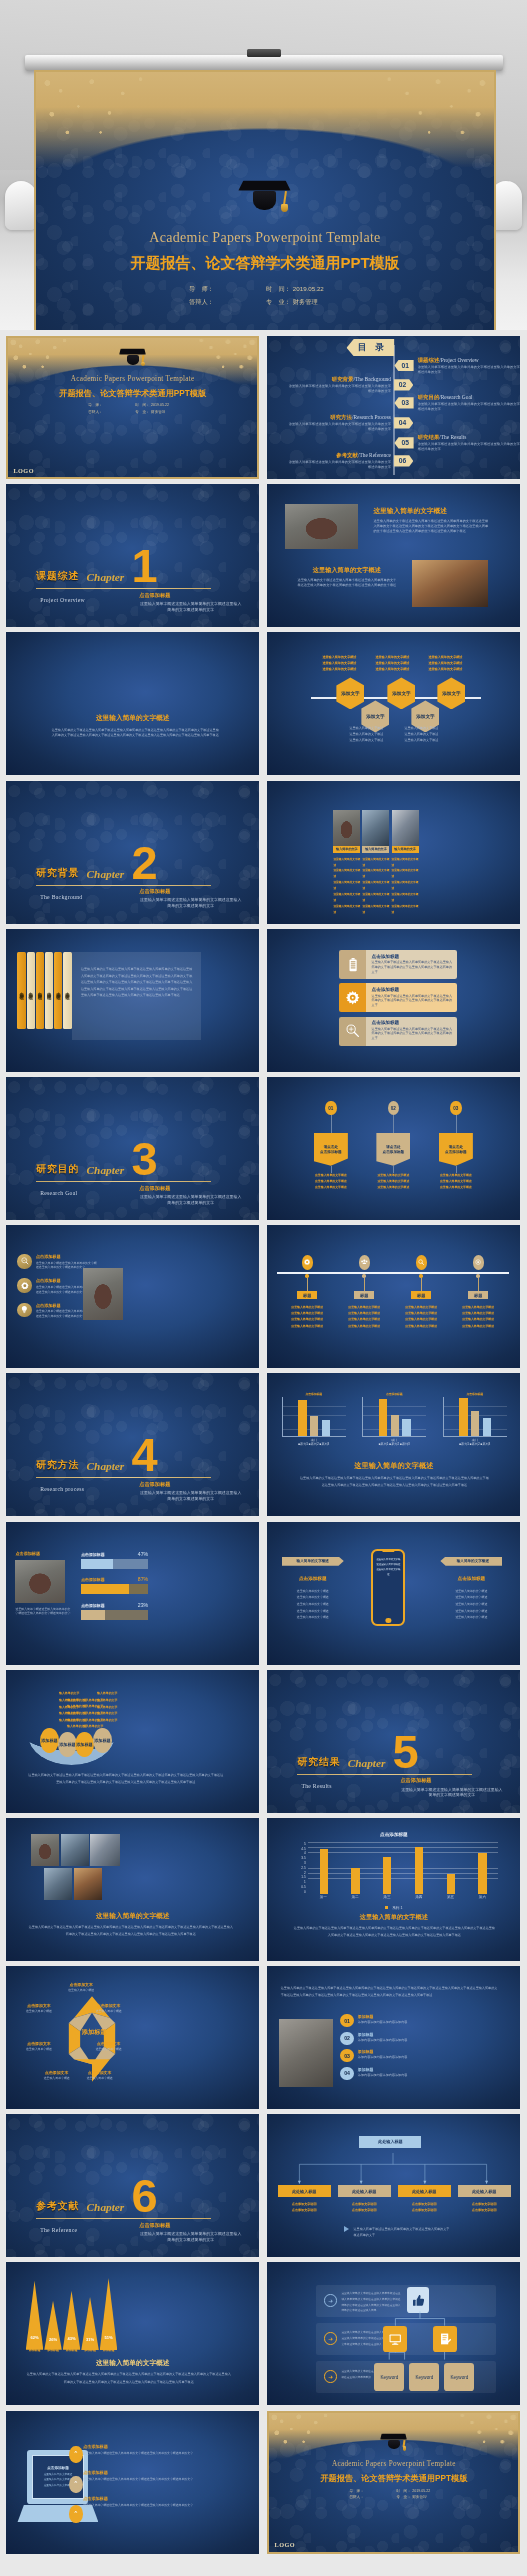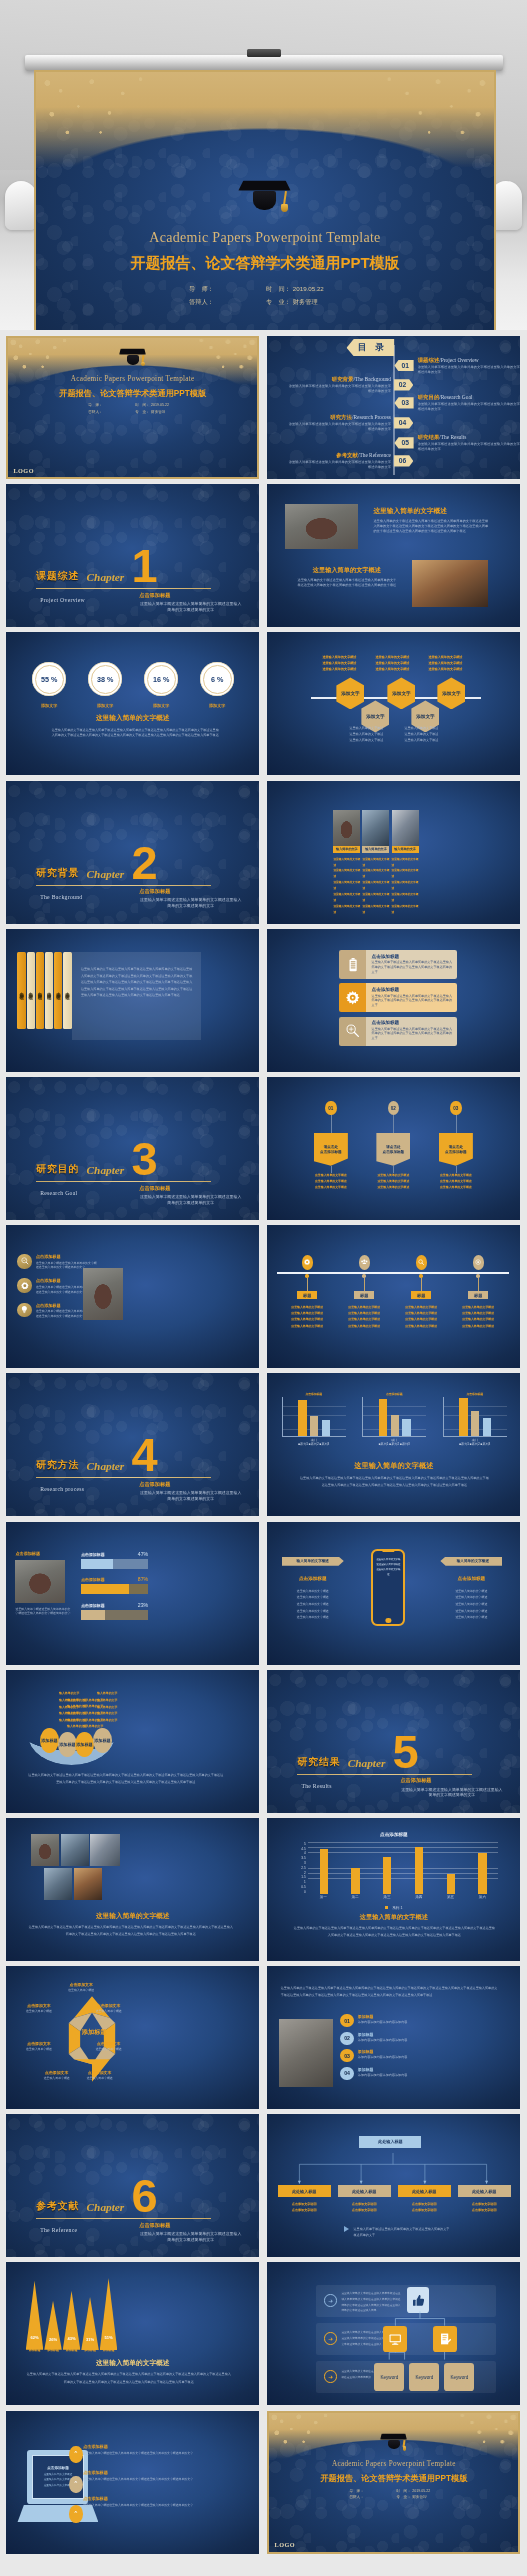--- a/index.html
+++ b/index.html
@@ -466,46 +466,20 @@
       </div>
       <div class="photo ph-team" style="left:145px;top:76px;width:76px;height:47px;"></div>
       <div style="position:absolute;left:29px;top:82px;width:101px;text-align:center;">
         <div class="h-gold" style="font-size:6.2px;">这里输入简单的文字概述</div>
         <div class="p-blue" style="font-size:3.2px;margin-top:2.6px;">这里输入简单的文字概述这里输入简单字概述这里输入简单简单的文字概述这里输入简单的文字概述简单的文字概述这里输入简单的文字概述</div>
       </div>
     </div>
 
     <div class="thumb slide">
       <div class="bg-plain"></div>
-      <div style="position:absolute;left:26px;top:30px;width:202px;display:flex;justify-content:space-between;">
-        <div style="text-align:center;">
-          <div class="pct">
-              <span>55 %</span>
-            </div>
-          <div class="h-gold" style="font-size:4.1px;margin-top:6.2px;">添加文字</div>
-        </div>
-        <div style="text-align:center;">
-          <div class="pct">
-              <span>38 %</span>
-            </div>
-          <div class="h-gold" style="font-size:4.1px;margin-top:6.2px;">添加文字</div>
-        </div>
-        <div style="text-align:center;">
-          <div class="pct">
-              <span>16 %</span>
-            </div>
-          <div class="h-gold" style="font-size:4.1px;margin-top:6.2px;">添加文字</div>
-        </div>
-        <div style="text-align:center;">
-          <div class="pct">
-              <span>6 %</span>
-            </div>
-          <div class="h-gold" style="font-size:4.1px;margin-top:6.2px;">添加文字</div>
-        </div>
-      </div>
       <div class="h-gold" style="position:absolute;left:0;right:0;top:82px;text-align:center;font-size:6.7px;">这里输入简单的文字概述</div>
       <div class="p-blue" style="position:absolute;left:44px;top:96px;width:170px;font-size:3.1px;text-align:center;">这里输入简单的文字概述这里输入简单字概述这里输入简单简单的文字概述这里输入简单的文字概述简单的文字概述这里输入简单的文字概述这里输入简单的文字概述这里输入简单的文字概述这里输入这里输入简单的文字概述这里输入简单字概述</div>
     </div>
 
     <div class="thumb slide">
       <div class="bg-plain"></div>
       <div style="position:absolute;left:55px;top:23px;width:144px;display:flex;justify-content:space-between;">
         <div class="h-gold" style="font-size:3.1px;line-height:1.9;width:38px;">
           <div>这里输入简单的文字概述</div>
           <div>这里输入简单的文字概述</div>

